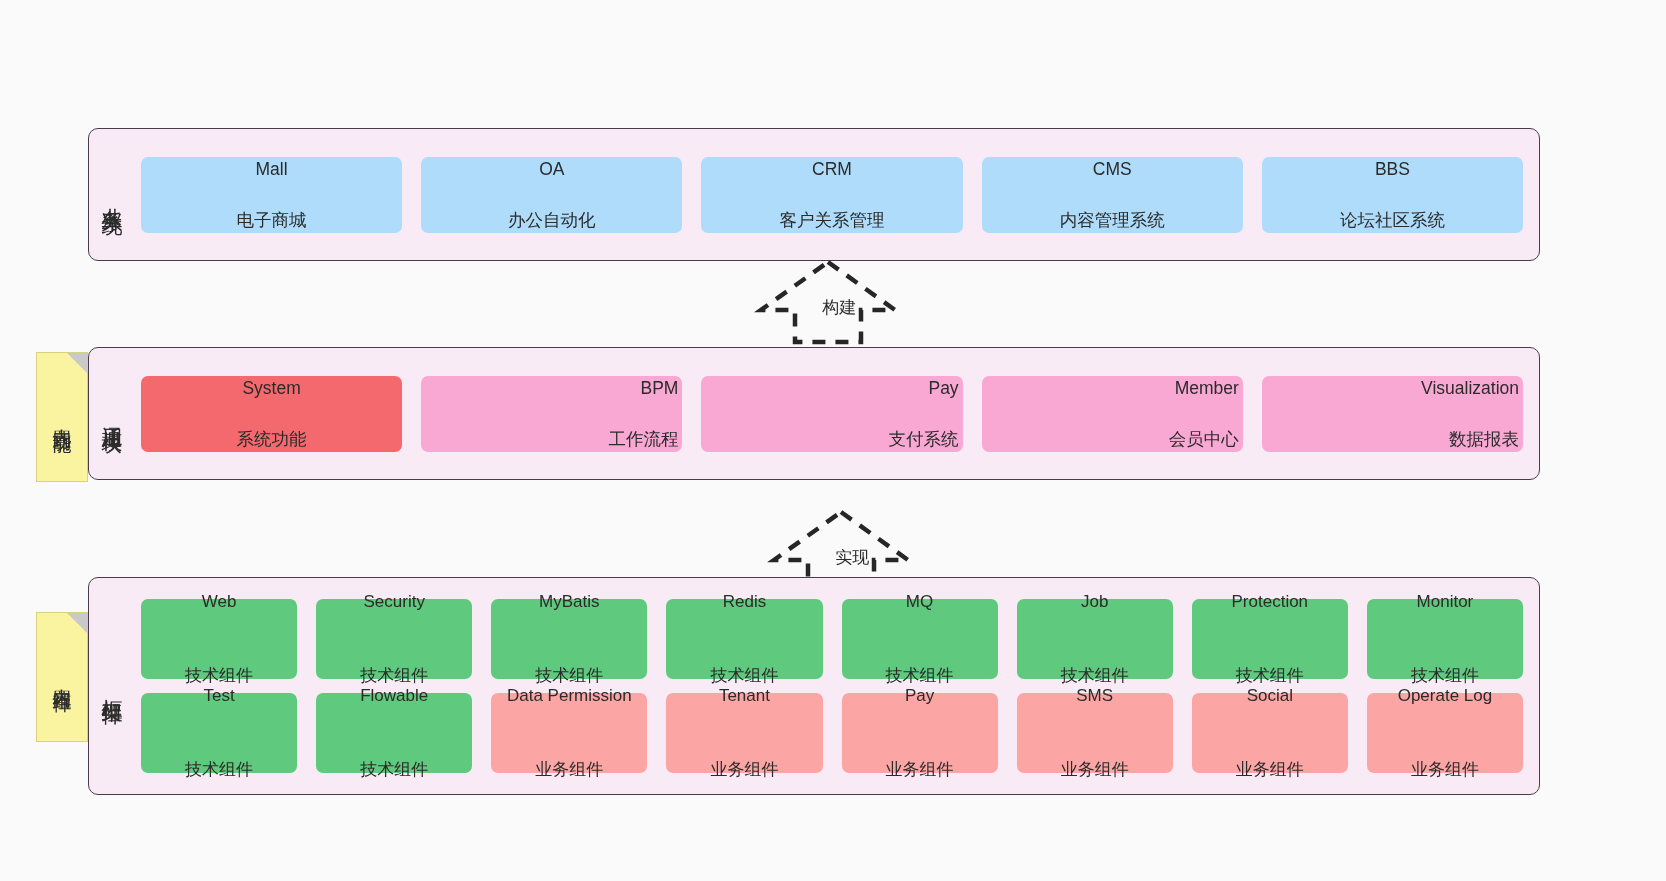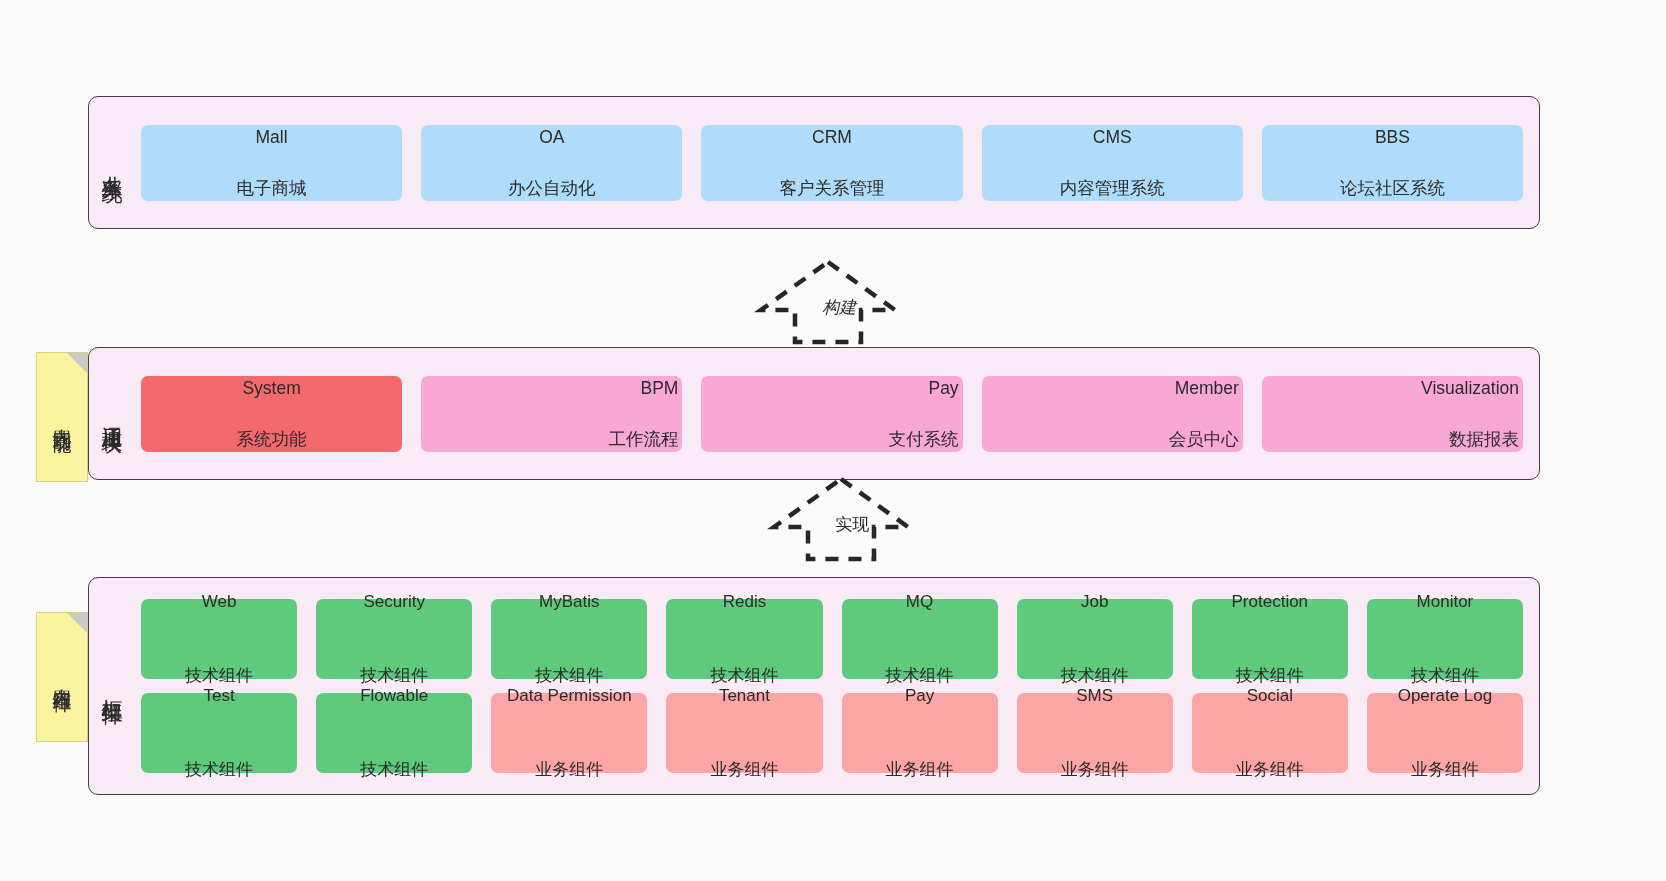--- a/index.html
+++ b/index.html
@@ -71,21 +71,21 @@
   .cell .cn{display:block;margin-top:28px;}
 
   
   .c-blue      {background:#AEDCFA;}
   .c-red       {background:#F4696E;}
   .c-pink      {background:#f9a8d4;align-items:flex-end;}
   .c-green     {background:#5FC97E;}
   .c-greenlite {background:#fca5a5;}
 
   
-  #layer-business{left:88px;  top:96px; width:1452px; height:133px;}
+  #layer-business{left:88px;  top:128px; width:1452px; height:133px;}
   #layer-business .layer-body{padding:12px 16px 12px 6px;}
   #layer-business .cell{height:76px;}
 
   #layer-modules {left:88px;  top:347px; width:1452px; height:133px;}
   #layer-modules .layer-body{padding:12px 16px 12px 6px;}
   #layer-modules .cell{height:76px;}
 
   #layer-framework{left:88px; top:577px; width:1452px; height:218px;}
   #layer-framework .cell{height:80px;font-size:17px;gap:24px;}
 
@@ -124,22 +124,22 @@
   .arrow-label{
     position:absolute;
     left:50%;
     transform:translateX(-50%);
     font-size:17px;
     color:#2b2b2b;
     white-space:nowrap;
     user-select:none;
   }
   #arrow-build{left:757px; top:258px; width:142px; height:86px;}
-  #arrow-build .arrow-label{top:38px;left:58%;font-style:italic;}
-  #arrow-impl{left:770px; top:475px; width:142px; height:86px;}
+  #arrow-build .arrow-label{top:38px;left:58%;}
+  #arrow-impl{left:770px; top:508px; width:142px; height:86px;}
   #arrow-impl .arrow-label{top:38px;left:58%;}
 </style>
 </head>
 <body>
 
 <div class="canvas">
 
   <div class="layer" id="layer-business">
     <div class="layer-title">业务系统</div>
     <div class="layer-body">

